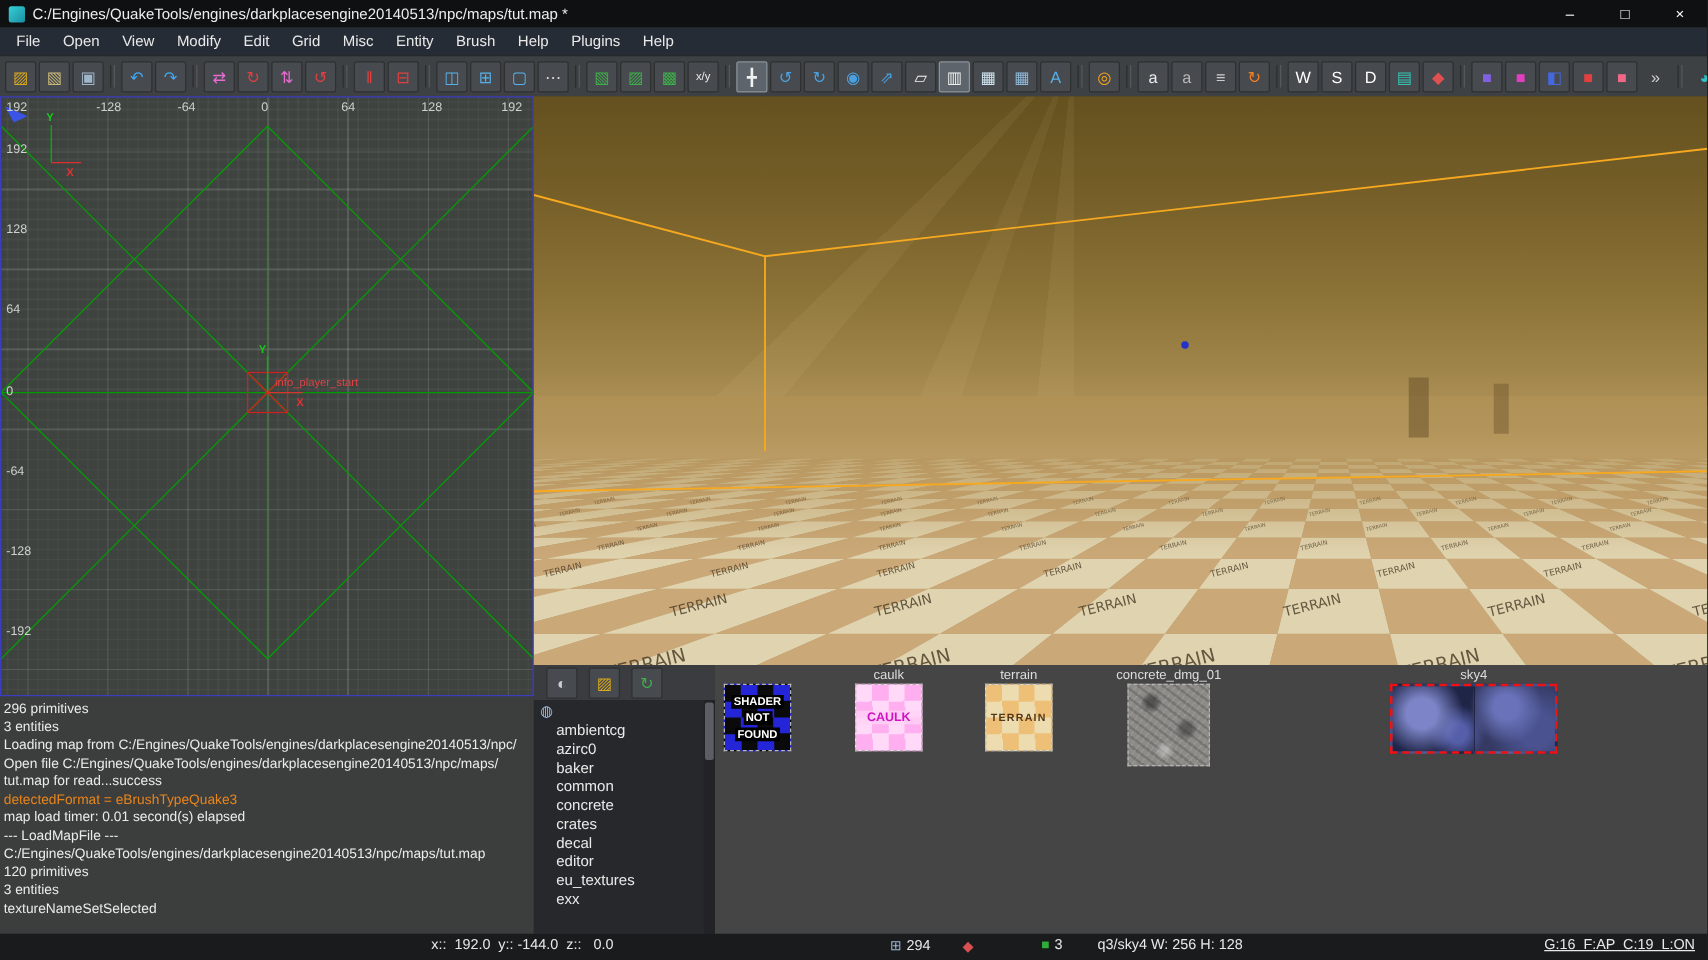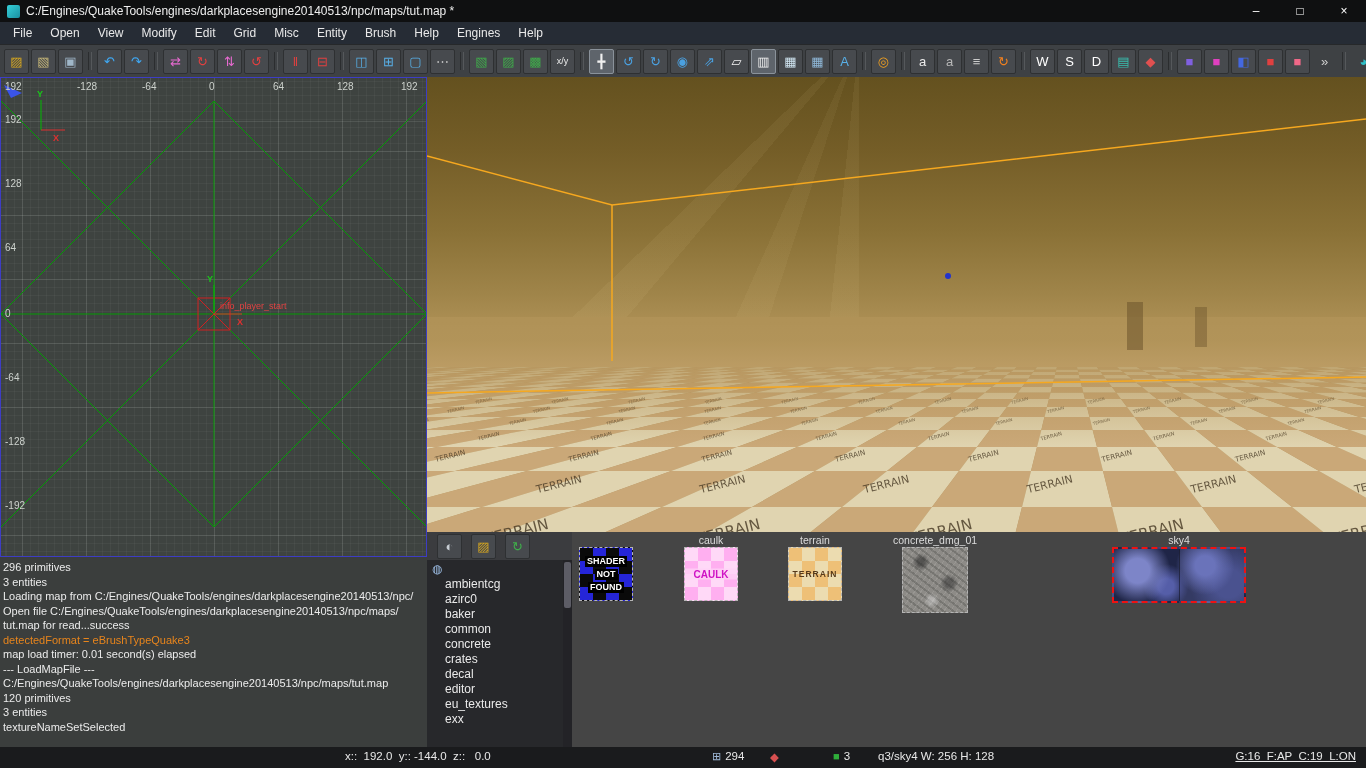--- a/index.html
+++ b/index.html
@@ -107,21 +107,21 @@
       <div class="menu-item">File</div>
       <div class="menu-item">Open</div>
       <div class="menu-item">View</div>
       <div class="menu-item">Modify</div>
       <div class="menu-item">Edit</div>
       <div class="menu-item">Grid</div>
       <div class="menu-item">Misc</div>
       <div class="menu-item">Entity</div>
       <div class="menu-item">Brush</div>
       <div class="menu-item">Help</div>
-      <div class="menu-item">Engines</div>
+      <div class="menu-item">Plugins</div>
       <div class="menu-item">Help</div>
     </div>
 
   <div class="toolbar">
       <div class="tb-btn">
         <span class="tb-glyph" style="color: rgb(216, 168, 31);">▨</span>
       </div>
       <div class="tb-btn">
         <span class="tb-glyph" style="color: rgb(200, 184, 120);">▧</span>
       </div>

